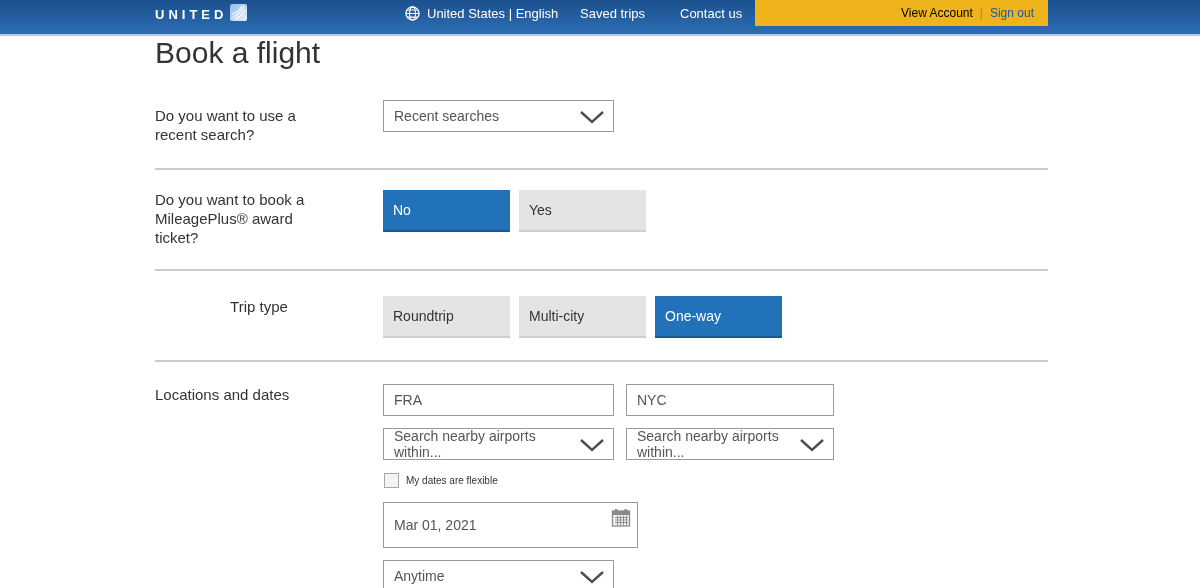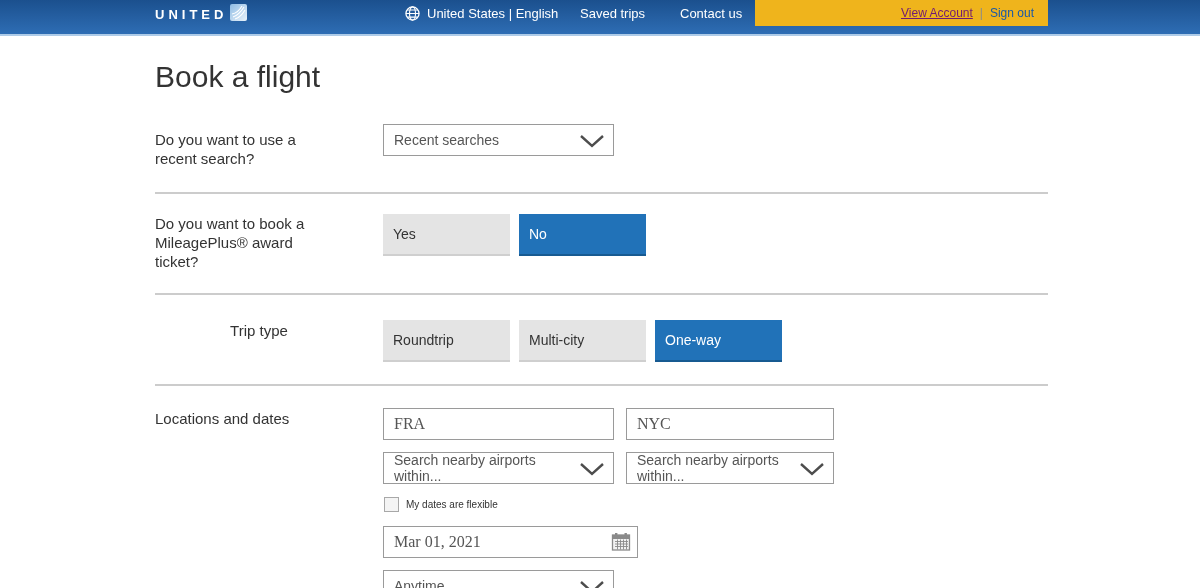--- a/index.html
+++ b/index.html
@@ -14,27 +14,27 @@
   .brand-tile { margin-left:3px; }
   .nav-item { position:absolute; top:0; height:26px; display:flex; align-items:center;
     color:#fff; font-size:13px; cursor:pointer; }
   .locale { left:405px; }
   .locale .globe { margin-right:7px; display:flex; align-items:center; }
   .saved { left:580px; }
   .contact { left:680px; }
   .account-tab { position:absolute; left:755px; top:0; width:293px; height:26px;
     background:#efb41c; display:flex; align-items:center; justify-content:flex-end;
     padding-right:14px; font-size:12px; }
-  .account-tab .va { color:#701a75; cursor:pointer;text-decoration:underline; }
+  .account-tab .va { color:#000000; cursor:pointer; }
   .account-tab .sep { color:#8a8a8a; margin:0 7px; }
   .account-tab .so { color:#1959a8; cursor:pointer; }
 
   
   .content { margin-left:155px; width:893px; }
-  h1 { margin-top:24px; font-size:30px; font-weight:300; color:#333; }
+  h1 { font-size:30px; font-weight:300; color:#333; }
 
   .section { display:flex; border-bottom:2px solid #ccc; }
   .section:last-child { border-bottom:none; }
   .label-col { width:228px; padding-right:20px; font-size:15px; color:#333; line-height:19px; }
   .ctrl-col { flex:1; }
 
   .sec-recent   { margin-top:30px; padding-bottom:24px;justify-content:flex-end; }
   .sec-award    { padding-top:20px; padding-bottom:22px; }
   .sec-triptype { padding-top:25px; padding-bottom:22px; }
   .sec-loc      { padding-top:22px; padding-bottom:10px; }
@@ -42,39 +42,39 @@
   .sec-award .label-col    { padding-top:0; }
   .sec-triptype .label-col { padding-top:1px;text-align:center; }
   .sec-loc .label-col      { padding-top:1px; }
   .label-narrow { display:block; max-width:152px; }
 
   
   .select, .text-input { position:relative; width:231px; height:32px;
     border:1px solid #9a9a9a; background:#fff; display:flex; align-items:center;
     font-size:14px; color:#555; padding:0 34px 0 10px; cursor:pointer; }
   .text-input { padding-right:10px; cursor:text; border:0; }
-  input.field { width:100%; height:100%; border:1px solid #9a9a9a; font-size:16px;
-    color:#555; padding:0 10px; font-family:Liberation Serif, serif; outline:none; background:#fff; }
+  input.field { width:100%; height:100%; border:1px solid #9a9a9a; font-size:14px;
+    color:#555; padding:0 10px; font-family:Liberation Sans, sans-serif; outline:none; background:#fff; }
   .chev { position:absolute; right:8px; top:9px; }
   .w2 { width:208px; }
 
   
   .btn-row { display:flex; gap:9px; }
   .tbtn { width:127px; height:42px; padding:6px 10px; font-size:14px; cursor:pointer;
     background:#e4e4e4; color:#333; border:none; border-bottom:2px solid #cfcfcf;
     text-align:left; vertical-align:top; font-family:inherit; line-height:17px; }
   .tbtn.sel { background:#2172b8; color:#fff; border-bottom:2px solid #175a91; }
 
   
   .loc-row { display:flex; gap:12px; margin-bottom:12px; }
   .check-row { display:flex; align-items:center; margin:13px 0 14px 1px; }
   .checkbox { width:15px; height:15px; border:1px solid #a8a8a8; background:#f4f4f4;
     margin-right:7px; cursor:pointer; }
   .check-label { font-size:10px; color:#333; }
-  .date-wrap { position:relative; width:255px; height:32px; margin-bottom:12px; }
+  .date-wrap { position:relative; width:255px; height:46px; margin-bottom:12px; }
   .cal-icon { position:absolute; right:7px; top:6px; cursor:pointer; }
 </style>
 </head>
 <body>
 
 <div class="topbar">
   <div class="brand">
     <span class="brand-word">UNITED</span>
     <span class="brand-tile">
       <svg width="17" height="17" viewBox="0 0 17 17">
@@ -130,22 +130,22 @@
       </div>
     </div>
   </div>
 
   <div class="section sec-award">
     <div class="label-col">
       <span class="label-narrow">Do you want to book a MileagePlus® award ticket?</span>
     </div>
     <div class="ctrl-col">
       <div class="btn-row">
+        <button class="tbtn sel">No</button>
         <button class="tbtn">Yes</button>
-        <button class="tbtn sel">No</button>
       </div>
     </div>
   </div>
 
   <div class="section sec-triptype">
     <div class="label-col">Trip type</div>
     <div class="ctrl-col">
       <div class="btn-row">
         <button class="tbtn">Roundtrip</button>
         <button class="tbtn">Multi-city</button>

